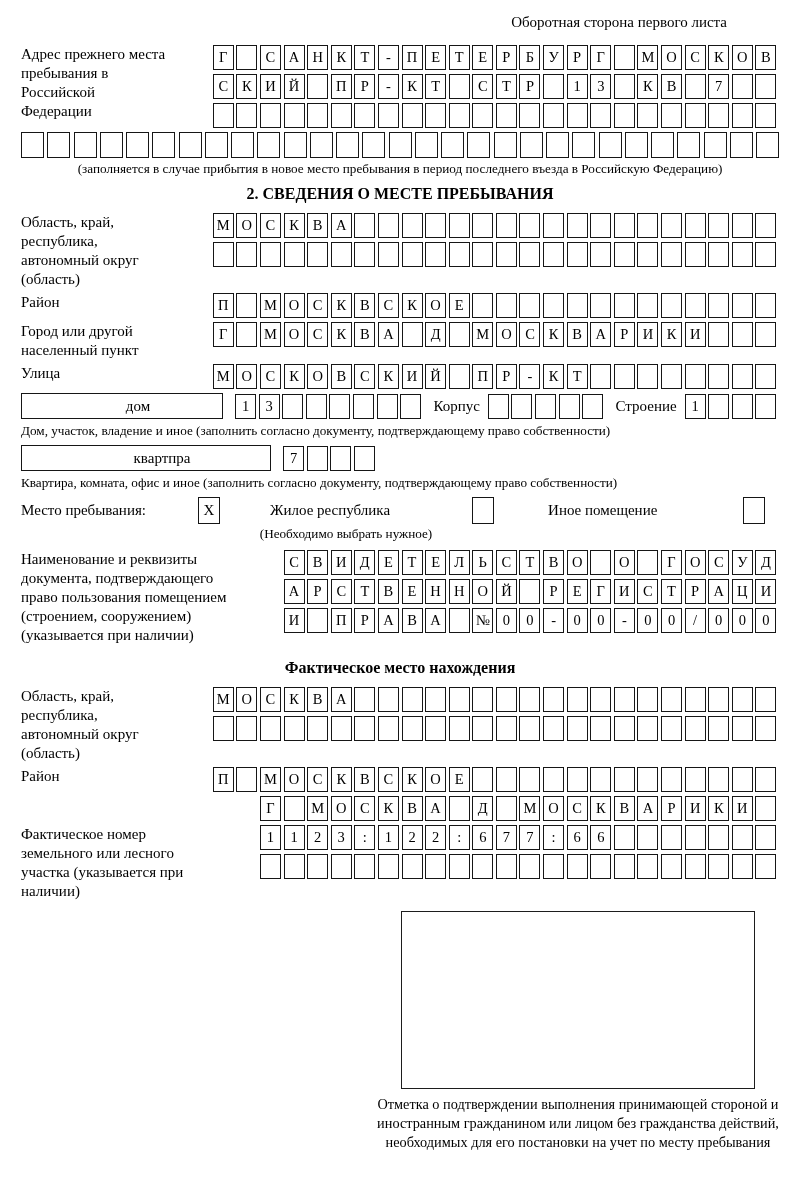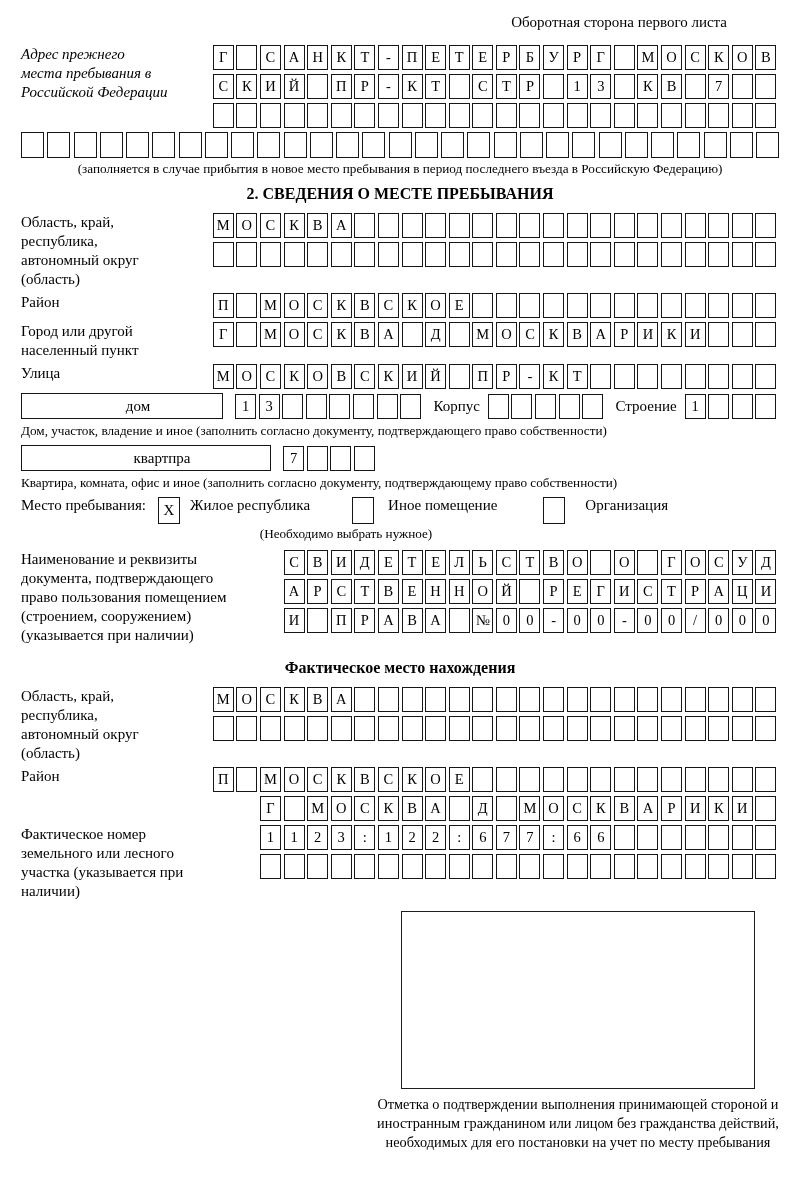--- a/index.html
+++ b/index.html
@@ -3,21 +3,21 @@
 <meta charset="utf-8">
 <style>
   html,body{margin:0;padding:0;background:#ffffff;color:#000;}
   body{width:800px;min-height:1180px;font-family:"Liberation Serif",serif;overflow:hidden;}
   .sheet{width:758px;margin:0 auto;padding-top:14px;}
 
   .header-note{text-align:right;padding-right:52px;font-size:15px;margin-bottom:14px;}
 
   .frow{display:flex;align-items:flex-start;margin-bottom:4px;}
   .label{font-size:15px;line-height:19px;flex:none;}
-  .w148{width:148px;font-style:italic;}
+  .w148{width:148px;}
   .w118{width:118px;}
   .w152{width:152px;}
   .w210{width:210px;}
   .w178{width:178px;}
   .w192{width:192px;}
 
   .rowstack{display:flex;flex-direction:column;row-gap:4px;margin-left:auto;}
   .cells{display:flex;flex:none;}
   .cells.right{margin-left:auto;}
   .cell{width:19px;height:23px;border:1.6px solid #161616;margin-right:2.6px;display:flex;
@@ -28,21 +28,21 @@
   .caption{font-size:13.2px;line-height:17px;margin:2px 0 6px;}
   .caption.center{text-align:center;}
 
   .sec-title{text-align:center;font-weight:bold;font-size:16px;margin:8px 0 10px;}
 
   .field-box{border:1.6px solid #161616;height:24px;display:flex;align-items:center;
              justify-content:center;font-size:15px;flex:none;padding-left:32px;}
   .house-row{display:flex;align-items:center;margin-bottom:3px;}
   .inline-label{font-size:15px;flex:none;}
 
-  .stay-row{display:flex;margin:6px 0 2px;}
+  .stay-row{display:flex;align-items:center;margin:6px 0 2px;gap:40px;}
   .checkbox{width:20px;height:25px;border:1.6px solid #161616;display:flex;align-items:center;
             justify-content:center;font-size:15px;flex:none;}
   .stay-caption{width:430px;margin-left:110px;text-align:center;font-size:13.2px;margin-bottom:8px;}
 
   .doc-block{margin-top:4px;}
 
   .fact-captions{font-size:13.4px;line-height:19px;text-align:center;margin-bottom:8px;}
 
   .stamp-wrap{display:flex;justify-content:flex-end;margin-top:10px;}
   .stamp-col{width:402px;}
@@ -343,21 +343,21 @@
         <span class="cell"></span>
       </div>
     <div class="inline-label" style="margin-left:auto;">Строение</div>
     <div class="cells" style="margin-left:8px;">
         <span class="cell">1</span>
         <span class="cell"></span>
         <span class="cell"></span>
         <span class="cell"></span>
       </div>
   </div>
-  <div class="caption">Дом, участок, владение и иное (заполнить согласно документу, подтверждающего право собственности)</div>
+  <div class="caption">Дом, участок, владение и иное (заполнить согласно документу, подтверждающему право собственности)</div>
 
   <div class="house-row">
     <div class="field-box" style="width:216px;margin-right:12px;">квартпра</div>
     <div class="cells">
         <span class="cell">7</span>
         <span class="cell"></span>
         <span class="cell"></span>
         <span class="cell"></span>
       </div>
   </div>

